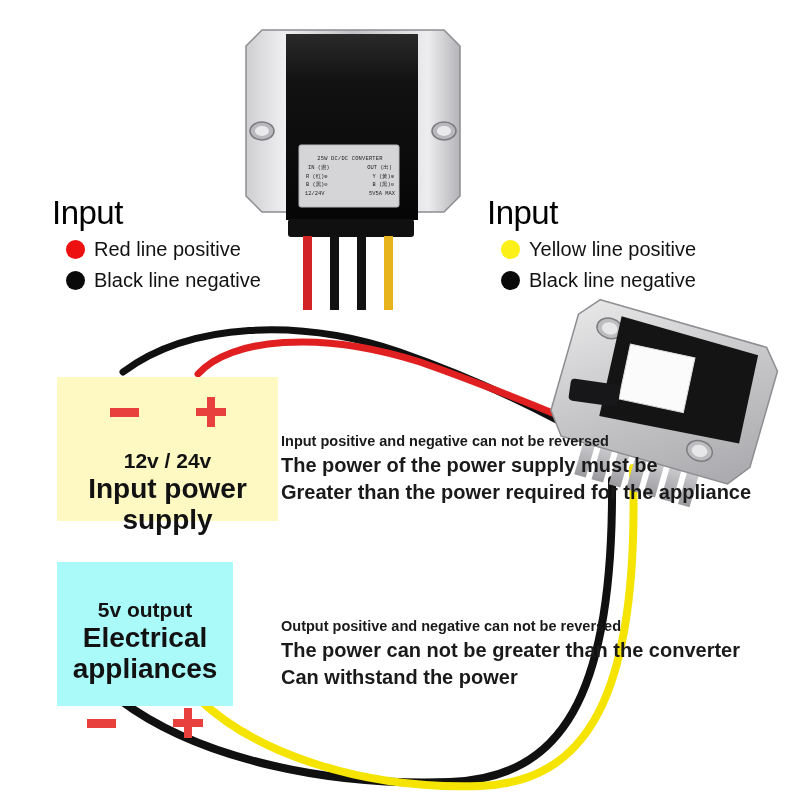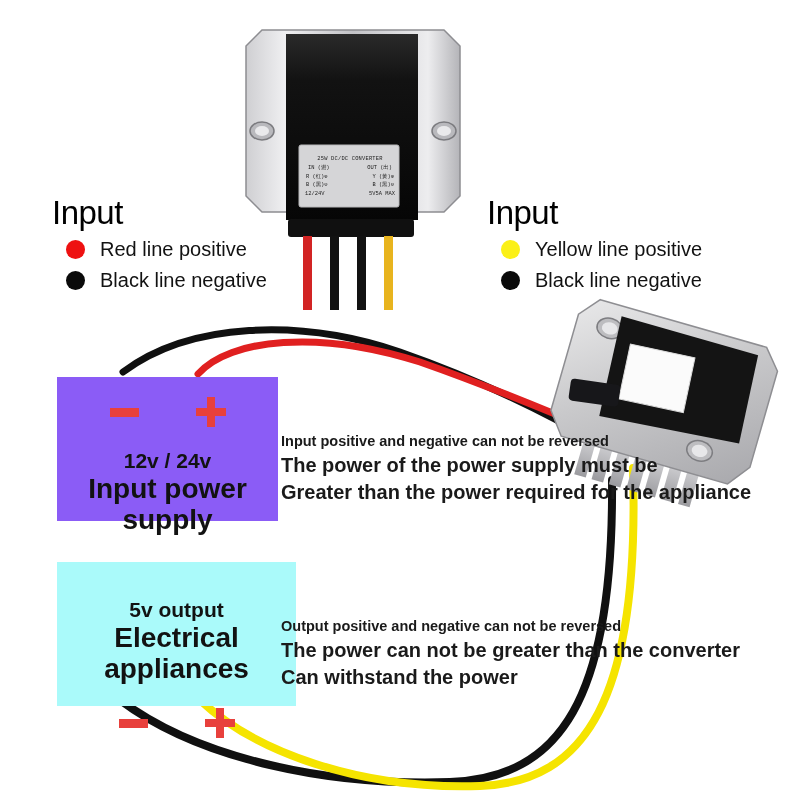--- a/index.html
+++ b/index.html
@@ -28,21 +28,21 @@
     font-size: 33px;
     font-weight: 400;
     color: #000000;
     letter-spacing: -0.5px;
     line-height: 1;
     white-space: nowrap;
   }
   .legend-row {
     display: flex;
     align-items: center;
-    gap: 15px;
+    gap: 9px;
     margin-top: 9px;
     padding-left: 14px;
   }
   .dot {
     width: 19px; height: 19px;
     border-radius: 50%;
     flex: 0 0 auto;
   }
   .dot-red { background: #ee1111; }
   .dot-black { background: #0a0a0a; }
@@ -54,21 +54,21 @@
     line-height: 1.1;
   }
 
   
   .callout {
     position: absolute;
     display: flex;
     flex-direction: column;
     align-items: center;
   }
-  .callout-yellow { background: #8b5cf6; }
+  .callout-yellow { background: #fef9c3; }
   .callout-cyan { background: #aafafa; }
   .sym-row {
     width: 100%;
     display: flex;
     justify-content: center;
     gap: 52px;
     align-items: center;
   }
   .sym {
     position: relative;
@@ -256,21 +256,21 @@
             <i class="bar-h"></i>
             <i class="bar-v"></i>
           </span>
       </div>
       <div class="callout-label" style="margin-top:20px;">
         <span class="l1">12v / 24v</span>
         <span class="l2">Input power supply</span>
       </div>
     </div>
 
-    <div class="callout callout-cyan" style="left:57px; top:562px; width:239px; height:144px; padding-top:36px;">
+    <div class="callout callout-cyan" style="left:57px; top:562px; width:176px; height:144px; padding-top:36px;">
       <div class="callout-label">
         <span class="l1">5v output</span>
         <span class="l2">Electrical appliances</span>
       </div>
       <div class="sym-row" style="margin-top:22px;">
         <span class="sym sym-minus">
             <i class="bar-h"></i>
           </span>
         <span class="sym sym-plus">
             <i class="bar-h"></i>

